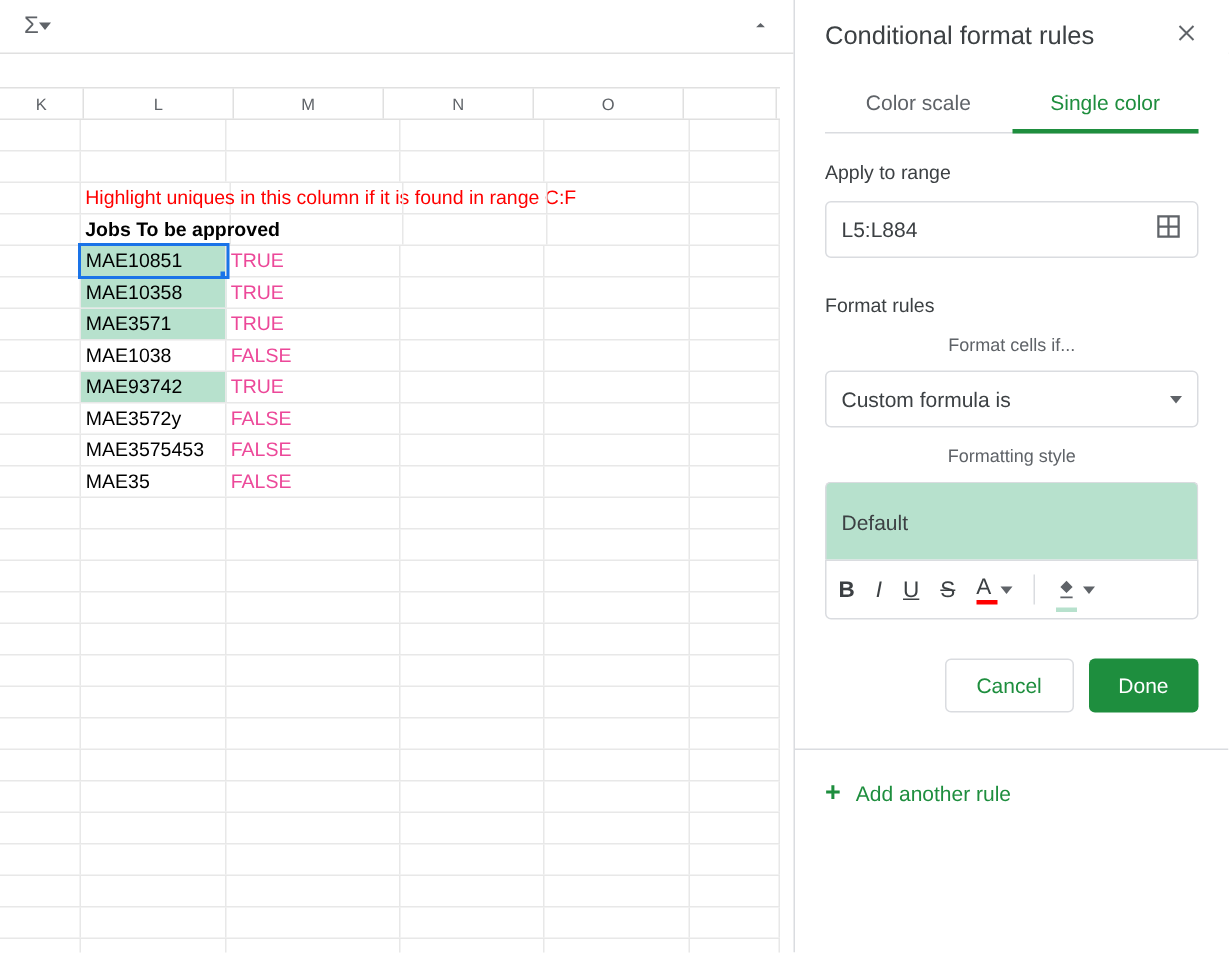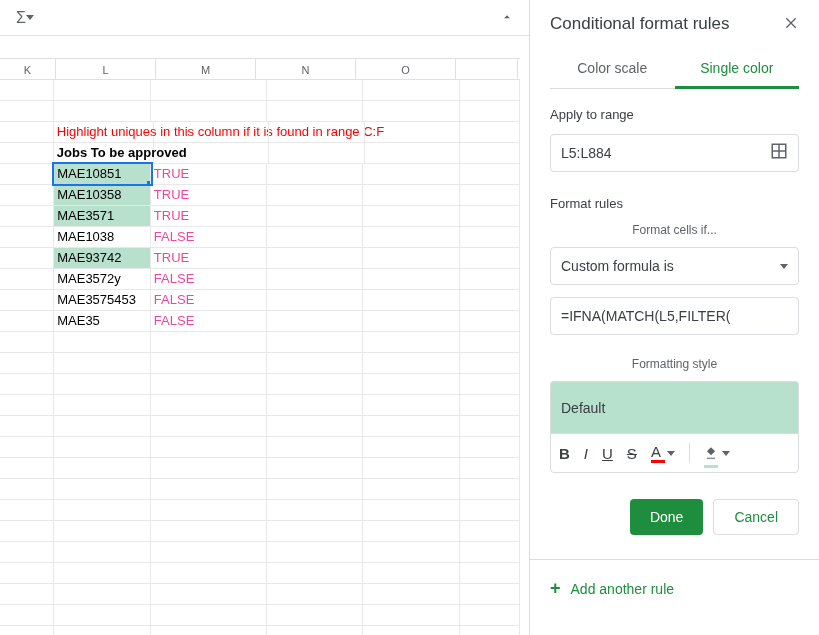--- a/index.html
+++ b/index.html
@@ -33,21 +33,21 @@
   .c-P { width: 62px; }
 
   .red-text { color: #ff0000; font-size: 13px; white-space: nowrap; }
   .bold { font-weight: bold; color: #000; }
   .hl { background: #b7e1cd; }
   .selected { outline: 2px solid #1a73e8; position: relative; }
   .selected::after { content: ""; position: absolute; right: -3px; bottom: -3px; width: 6px; height: 6px; background: #1a73e8; }
 
   
   .panel { position: absolute; right: 0; top: 0; width: 290px; height: 635px; border-left: 1px solid #dadce0; background: #fff; padding: 14px 20px 0 20px; }
-  .panel-head { display: flex; justify-content: space-between; align-items: flex-end; margin-bottom: 18px; }
+  .panel-head { display: flex; justify-content: space-between; align-items: flex-start; margin-bottom: 18px; }
   .panel-title { font-size: 17px; color: #3c4043; }
   .close-x { cursor: pointer; color: #5f6368; font-size: 18px; line-height: 1; }
 
   .tabs { display: flex; border-bottom: 1px solid #dadce0; margin-bottom: 18px; }
   .tab { flex: 1; text-align: center; font-size: 14px; padding: 8px 0 10px 0; cursor: pointer; color: #5f6368; }
   .tab.active { color: #1e8e3e; border-bottom: 3px solid #1e8e3e; font-weight: 500; margin-bottom: -1px; }
 
   .section-label { font-size: 13px; color: #3c4043; margin-bottom: 12px; }
   .sub-label { font-size: 12px; color: #5f6368; margin-bottom: 10px; text-align: center; }
 
@@ -352,23 +352,20 @@
   </div>
 
   <div class="section-label">Format rules</div>
   <div class="sub-label">Format cells if...</div>
 
   <div class="select-box">
     <span>Custom formula is</span>
     <span class="caret-down" style="color:#5f6368"></span>
   </div>
 
-  <div class="formula-box">
-    <input value="=IFNA(MATCH(L5,FILTER(" style="">
-  </div>
 
   <div class="sub-label">Formatting style</div>
   <div class="style-preview">Default</div>
   <div class="style-toolbar">
     <span class="tbtn bold-i">B</span>
     <span class="tbtn italic-i">I</span>
     <span class="tbtn under-i">U</span>
     <span class="tbtn strike-i">S</span>
     <span class="tbtn">
       <span class="color-swatch-red">A</span>
@@ -378,22 +375,22 @@
     <span class="tbtn">
       <svg width="14" height="14" viewBox="0 0 24 24">
           <path fill="#5f6368" d="M12 2l7 7-7 7-7-7zM5 20h14v2H5z"></path>
         </svg>
       <span class="color-swatch-green" style="margin-left:-14px;margin-top:14px;position:relative;top:6px"></span>
       <span class="caret-down" style="color:#5f6368;margin-left:4px"></span>
     </span>
   </div>
 
   <div class="actions">
+    <div class="btn cancel">Cancel</div>
     <div class="btn done">Done</div>
-    <div class="btn cancel">Cancel</div>
   </div>
 
   <div class="hr"></div>
 
   <div class="add-rule">
     <span class="plus">+</span>
     <span>Add another rule</span>
   </div>
 </div>
 

